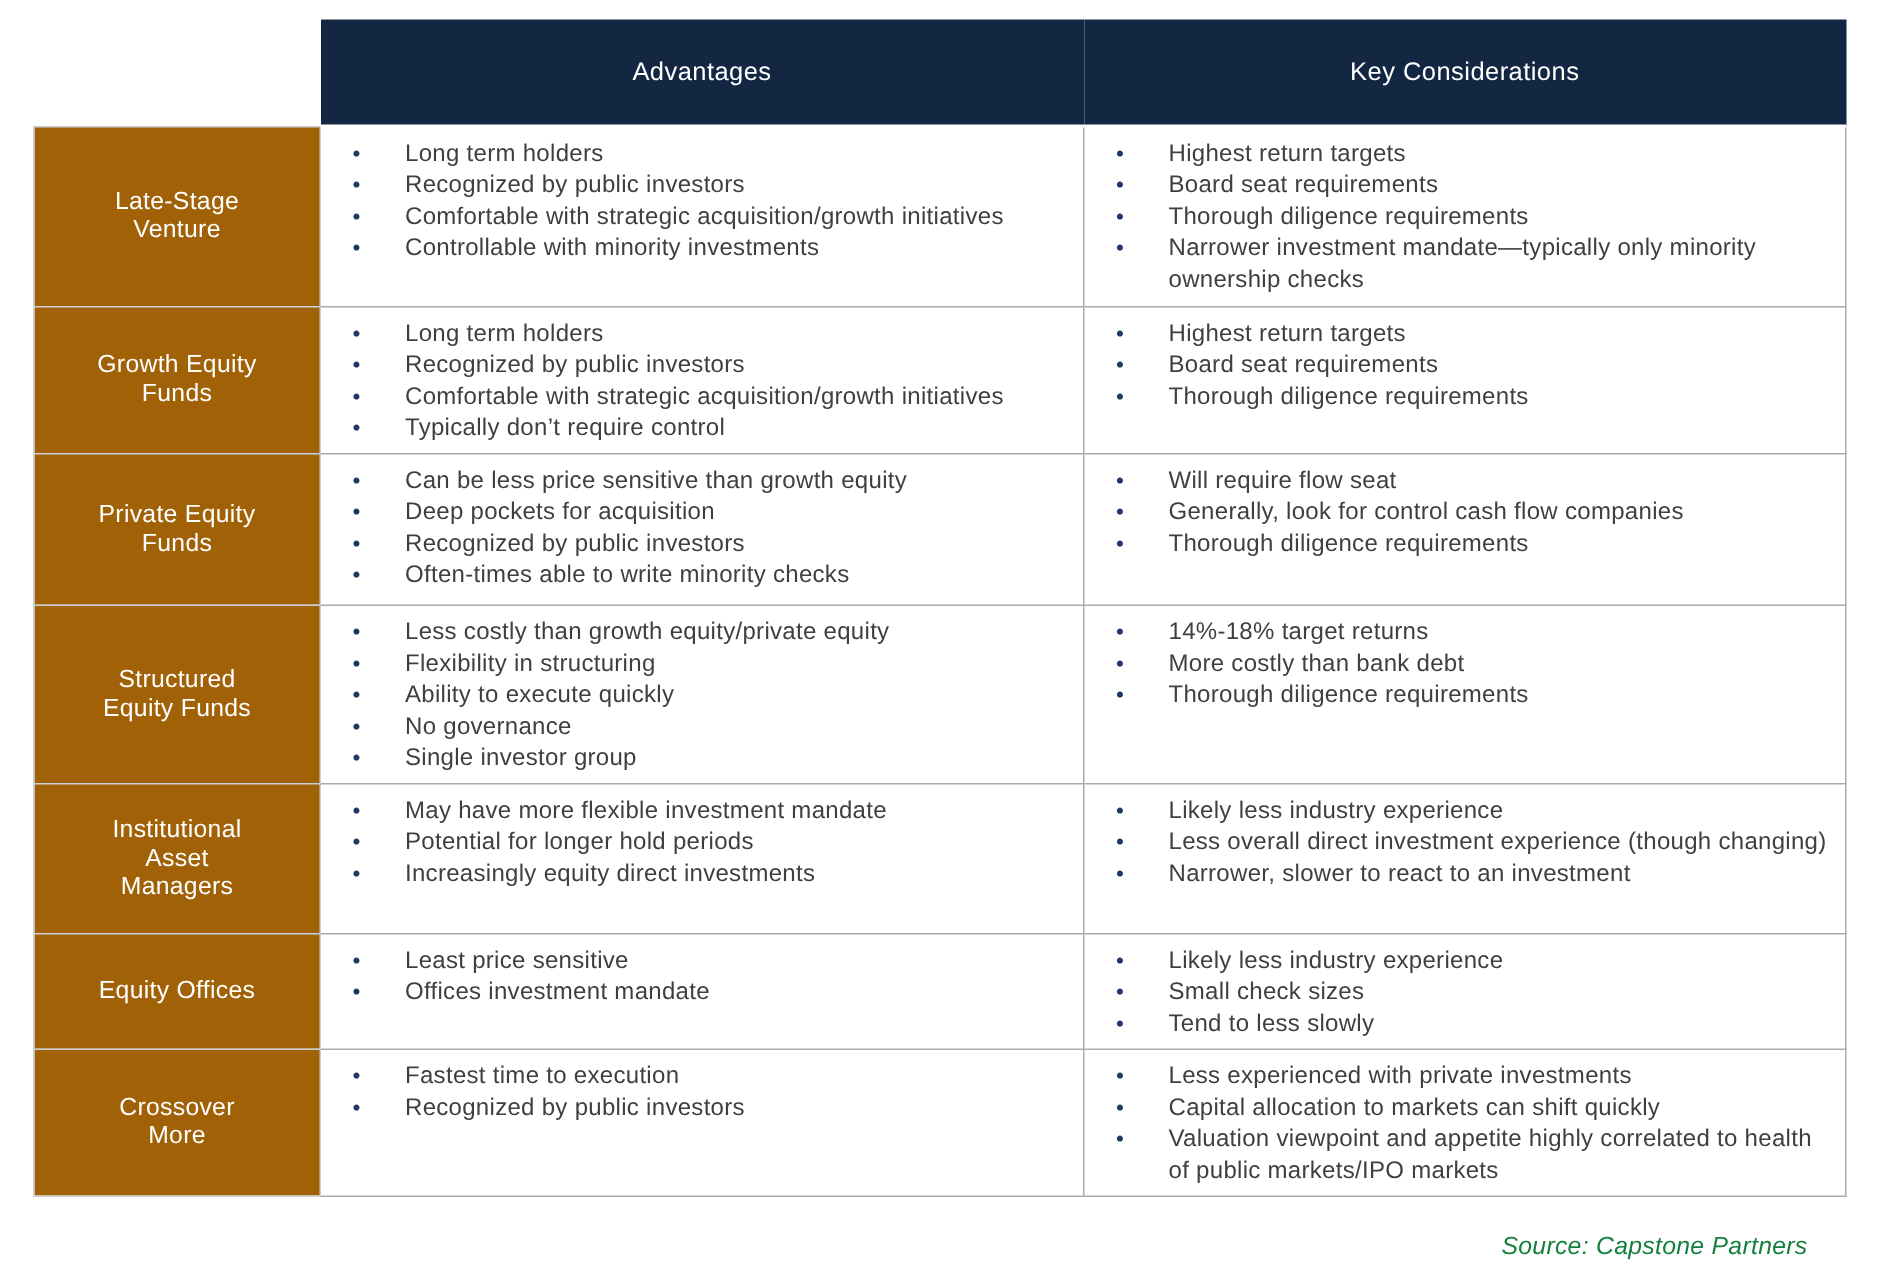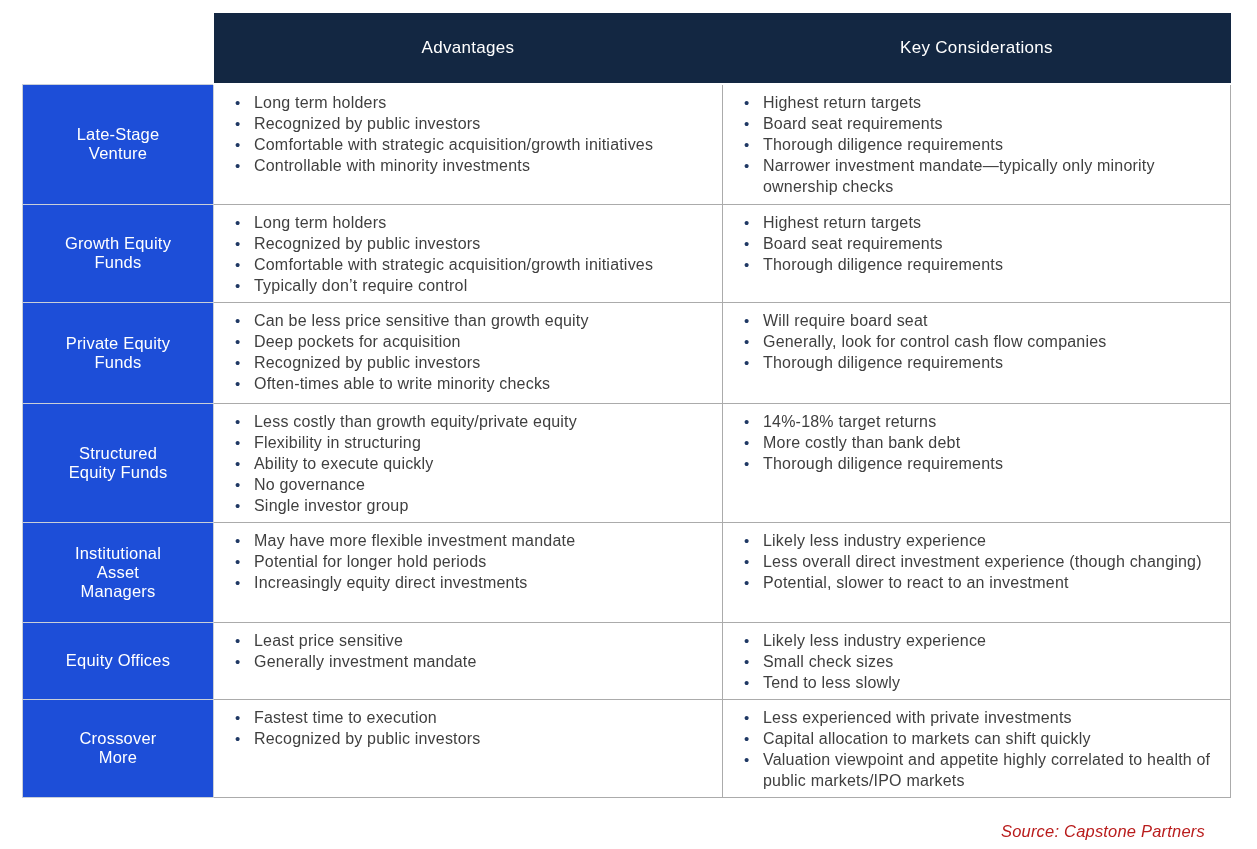--- a/index.html
+++ b/index.html
@@ -22,21 +22,21 @@
 
   thead td.corner { background: #ffffff; border: none; }
   thead th {
     background: #132742; color: #ffffff;
     font-size: 17px; font-weight: 400; letter-spacing: 0.3px;
     height: 71px; text-align: center; vertical-align: middle;
     border: none; border-bottom: 2px solid #ffffff;
   }
 
   tbody th.row-label {
-    background: #1d4ed8; color: #ffffff;
+    background: #a16207; color: #ffffff;
     font-weight: 400; font-size: 16.5px; letter-spacing: 0.2px;
     text-align: center; vertical-align: middle;
     padding: 6px 40px;
     border: 1px solid #c9cfd8;
   }
   tbody td {
     background: #ffffff;
     border: 1px solid #ababab;
     vertical-align: top;
     padding: 7px 12px 6px 0;
@@ -46,33 +46,33 @@
   tbody tr:nth-child(2) { height: 93px; }
   tbody tr:nth-child(3) { height: 101px; }
   tbody tr:nth-child(4) { height: 113px; }
   tbody tr:nth-child(5) { height: 100px; }
   tbody tr:nth-child(6) { height: 73px; }
   tbody tr:nth-child(7) { height: 95px; }
 
   ul.bullets { margin: 0; padding: 0; list-style: none; }
   ul.bullets li {
     position: relative;
-    padding-left: 40px;
+    padding-left: 56px;
     font-size: 16px; line-height: 21px;
     color: #3f3f3f; letter-spacing: 0.2px;
   }
   ul.bullets li::before {
     content: "\2022";
     position: absolute; left: 21px; top: 0;
     color: #1f3864; font-size: 15px;
   }
 
   .source {
     position: absolute; right: 52px; bottom: 8px;
-    font-style: italic; font-size: 16.5px; color: #b91c1c;
+    font-style: italic; font-size: 16.5px; color: #15803d;
     letter-spacing: 0.2px;
   }
 </style>
 </head>
 <body>
 
 <div class="page">
   <table class="cmp">
     <colgroup>
       <col class="c-label">
@@ -129,21 +129,21 @@
           <td>
             <ul class="bullets">
               <li>Can be less price sensitive than growth equity</li>
               <li>Deep pockets for acquisition</li>
               <li>Recognized by public investors</li>
               <li>Often-times able to write minority checks</li>
             </ul>
           </td>
           <td>
             <ul class="bullets">
-              <li>Will require board seat</li>
+              <li>Will require flow seat</li>
               <li>Generally, look for control cash flow companies</li>
               <li>Thorough diligence requirements</li>
             </ul>
           </td>
         </tr>
         <tr>
           <th class="row-label">Structured Equity Funds</th>
           <td>
             <ul class="bullets">
               <li>Less costly than growth equity/private equity</li>
@@ -167,30 +167,30 @@
             <ul class="bullets">
               <li>May have more flexible investment mandate</li>
               <li>Potential for longer hold periods</li>
               <li>Increasingly equity direct investments</li>
             </ul>
           </td>
           <td>
             <ul class="bullets">
               <li>Likely less industry experience</li>
               <li>Less overall direct investment experience (though changing)</li>
-              <li>Potential, slower to react to an investment</li>
+              <li>Narrower, slower to react to an investment</li>
             </ul>
           </td>
         </tr>
         <tr>
           <th class="row-label">Equity Offices</th>
           <td>
             <ul class="bullets">
               <li>Least price sensitive</li>
-              <li>Generally investment mandate</li>
+              <li>Offices investment mandate</li>
             </ul>
           </td>
           <td>
             <ul class="bullets">
               <li>Likely less industry experience</li>
               <li>Small check sizes</li>
               <li>Tend to less slowly</li>
             </ul>
           </td>
         </tr>

